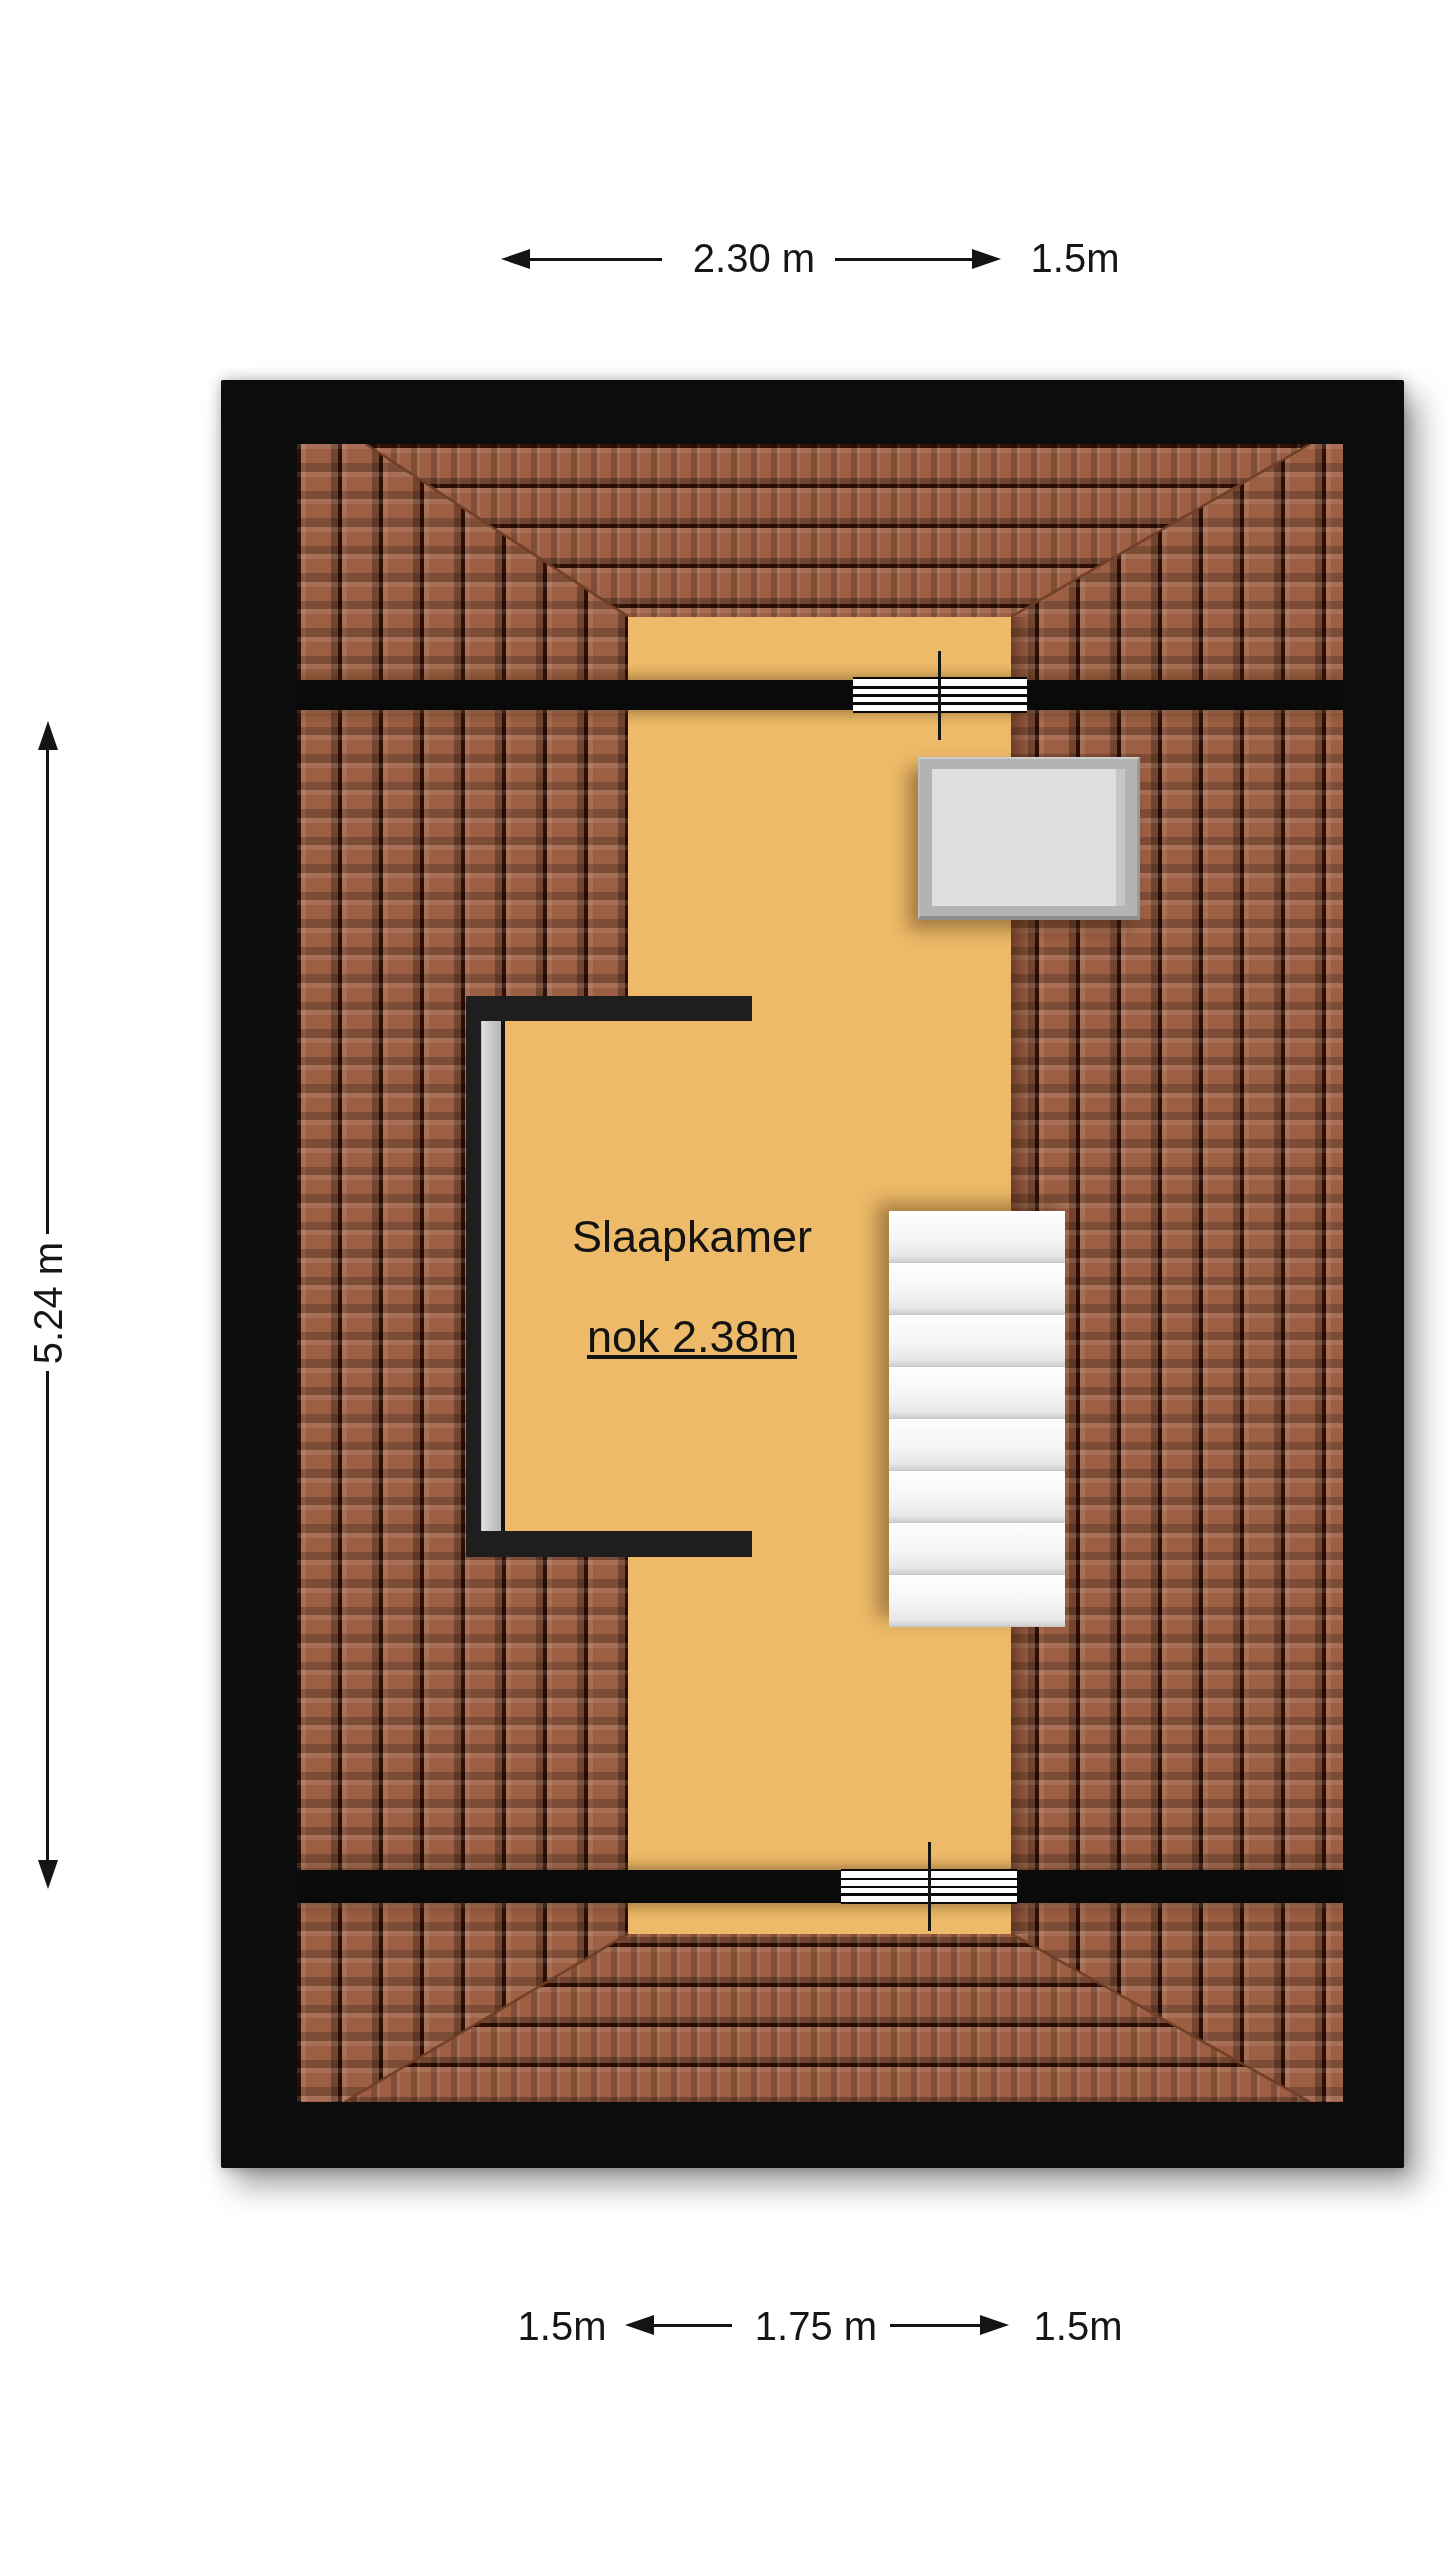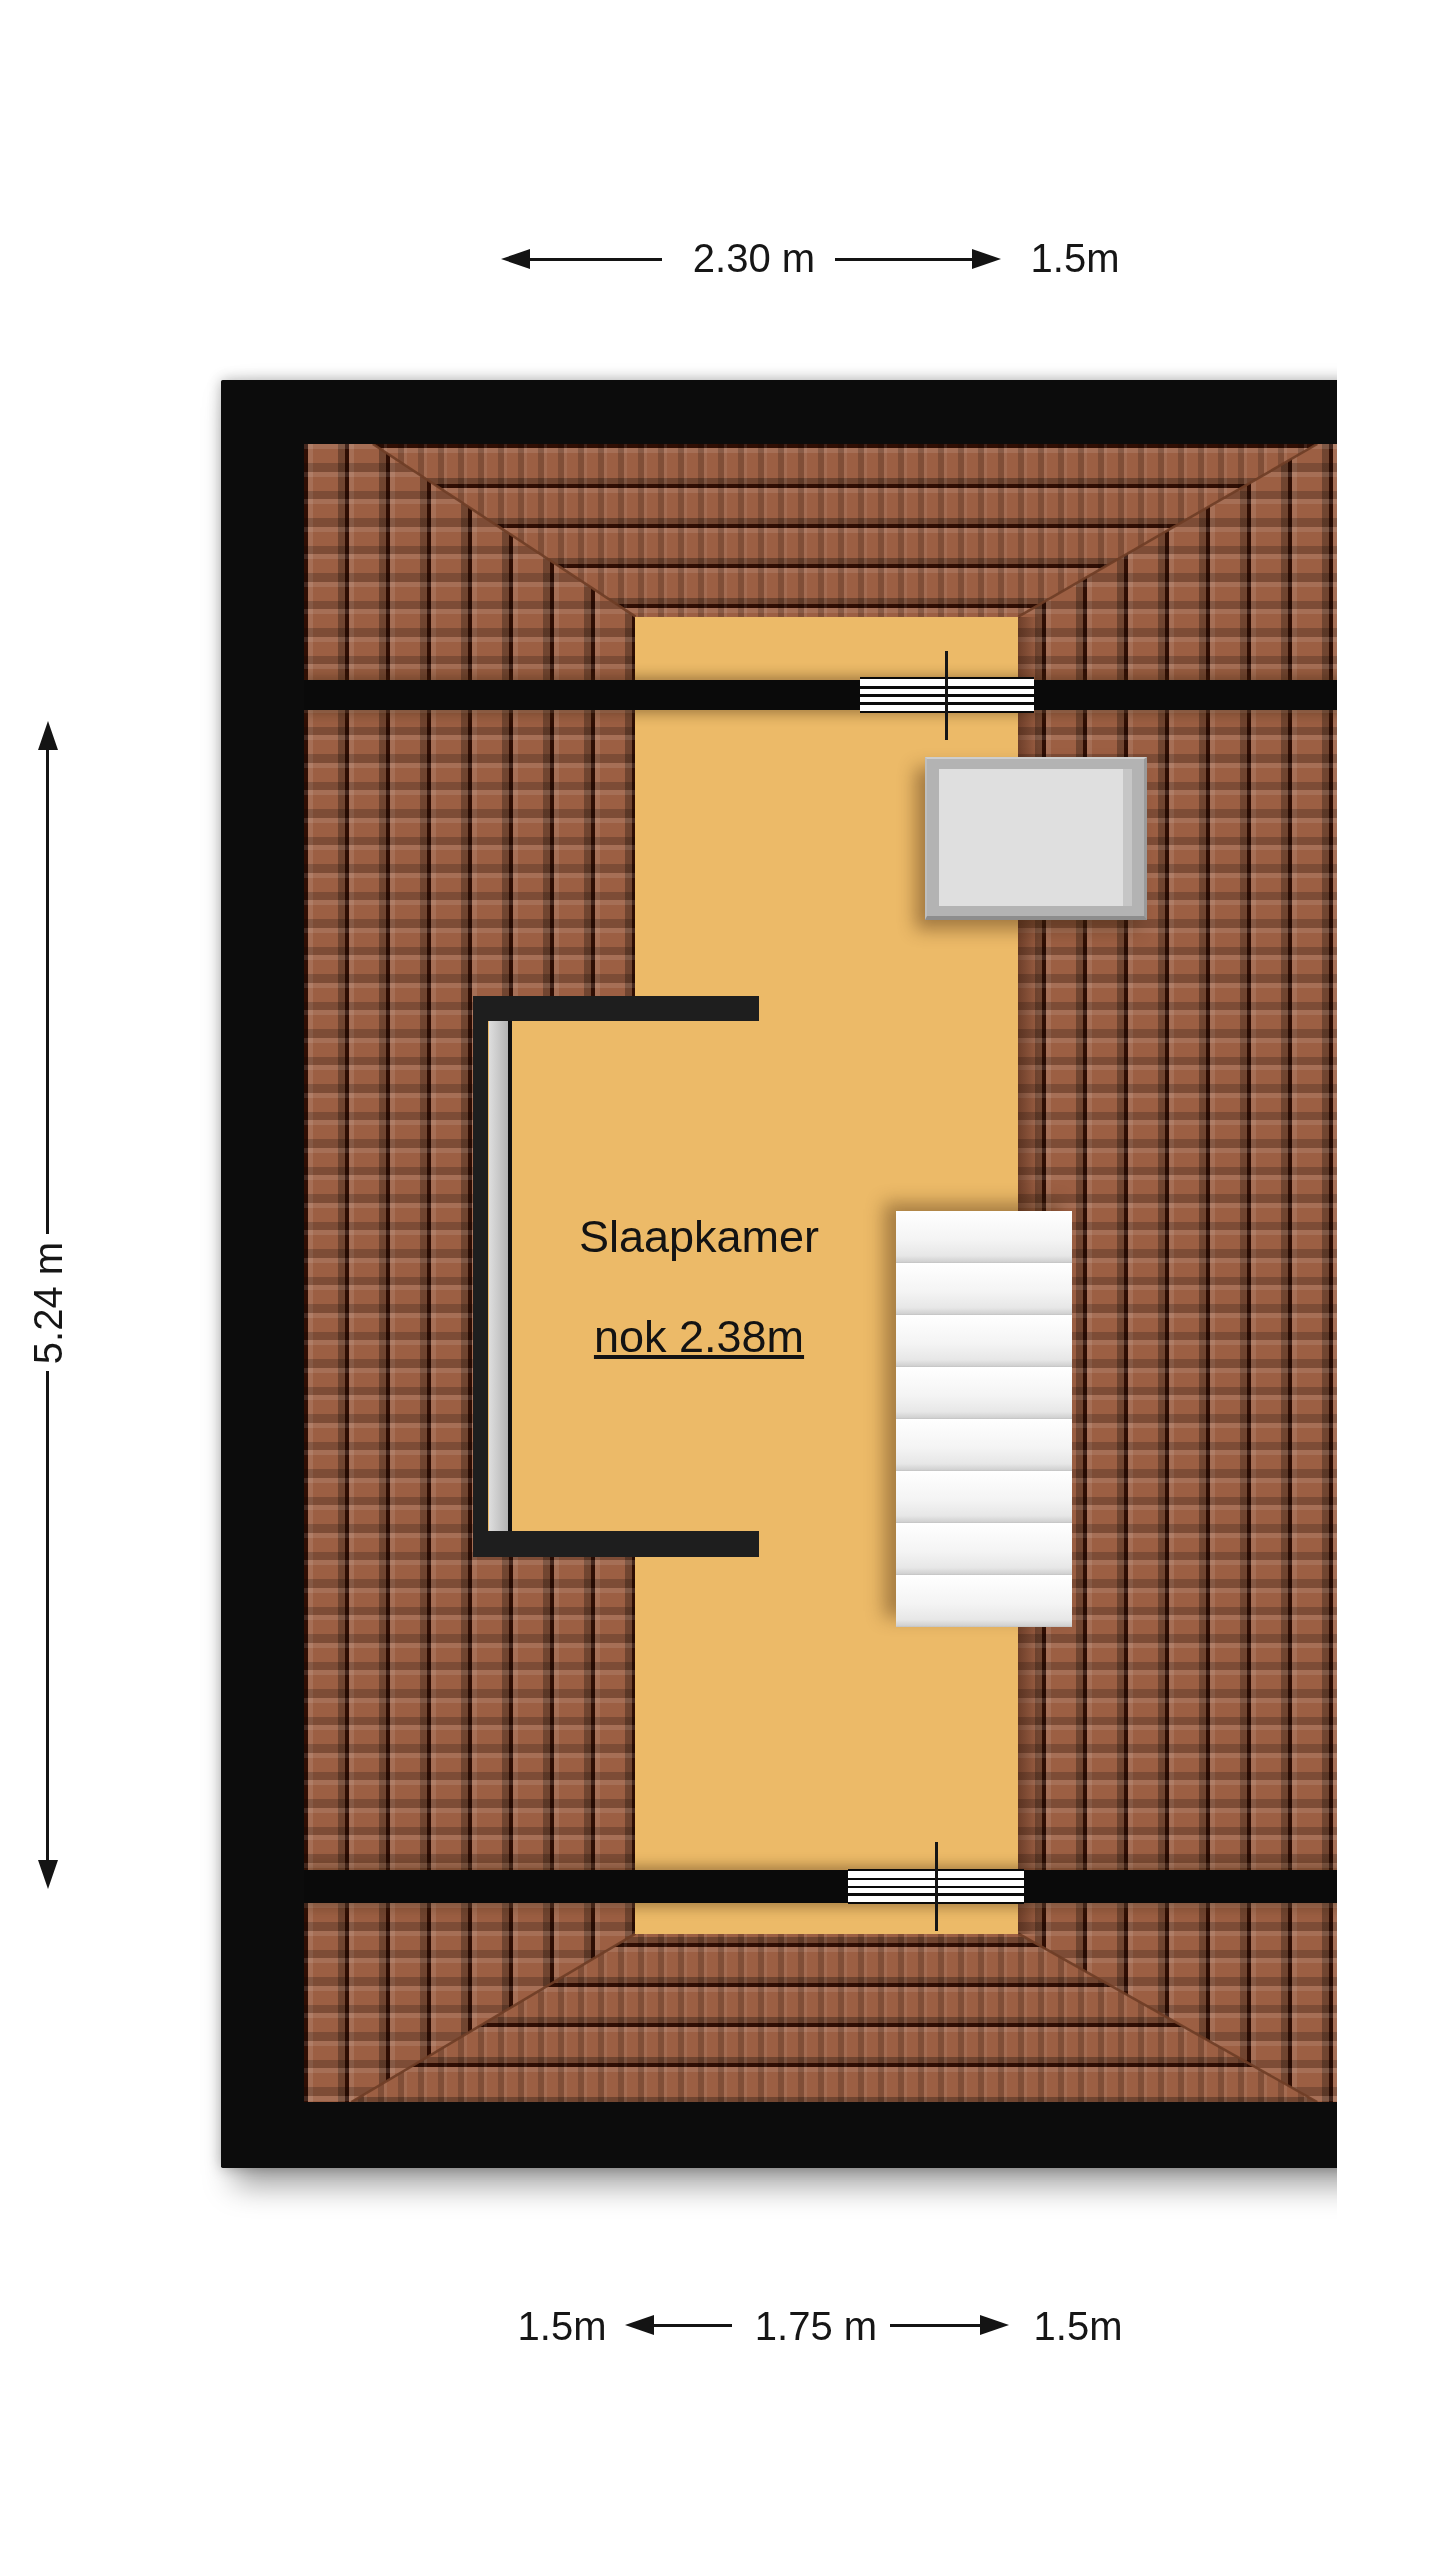--- a/index.html
+++ b/index.html
@@ -2,21 +2,21 @@
 <html style="--floor: #ecba68; --tile: #9c5f43; --tile-joint: #2f0e04; --wall: #0c0c0c; --partition: #1e1e1e; --lining: #c9c9c9; --step: #f2f2f2; --skylight-frame: #b3b3b3; --skylight-pane: #dfdfdf; --text: #111111;font-size:13.7px"><head>
 <meta charset="utf-8">
 <style>
   :root{
     --floor:#ecba68; --tile:#9c5f43; --tile-joint:#2f0e04; --wall:#0c0c0c;
     --partition:#1e1e1e; --lining:#c9c9c9; --step:#f2f2f2;
     --skylight-frame:#b3b3b3; --skylight-pane:#dfdfdf; --text:#111111;
   }
   html,body{margin:0;padding:0;background:#fff;}
   .canvas{
-    position:relative;width:1337px;height:2576px;background:#ffffff;overflow:hidden;
+    position:relative;width:1449px;height:2576px;background:#ffffff;overflow:hidden;
     font-family:"Liberation Sans", sans-serif;color:var(--text);
   }
   .abs{position:absolute;}
   
   .dimline{position:absolute;background:#141414;}
   .dimlabel{
     position:absolute;font-size:40px;color:#161616;white-space:nowrap;
     transform:translate(-50%,-50%);letter-spacing:0px;
   }
   .dimlabel.vert{transform:translate(-50%,-50%) rotate(-90deg);}
@@ -24,21 +24,21 @@
   .ah-left{border-top:10.3px solid transparent;border-bottom:10.3px solid transparent;border-right:29px solid #141414;}
   .ah-right{border-top:10.3px solid transparent;border-bottom:10.3px solid transparent;border-left:29px solid #141414;}
   .ah-up{border-left:10.3px solid transparent;border-right:10.3px solid transparent;border-bottom:29px solid #141414;}
   .ah-down{border-left:10.3px solid transparent;border-right:10.3px solid transparent;border-top:29px solid #141414;}
   
   .plan{
     position:absolute;left:221px;top:380px;width:1183px;height:1788px;
     background:var(--wall);border-radius:1.7px;
     box-shadow:0 0 13.7px rgba(0,0,0,.28), 13.7px 17px 31px rgba(0,0,0,.38);
   }
-  .roof-inner{position:absolute;left:83px;top:64px;width:1046px;height:1658px;overflow:hidden;background:var(--tile);}
+  .roof-inner{position:absolute;left:76px;top:64px;width:1046px;height:1658px;overflow:hidden;background:var(--tile);}
   .tiles-v{
     background-color:var(--tile);
     background-image:
       repeating-linear-gradient(180deg, rgba(255,255,255,.10) 0 5.2px, rgba(0,0,0,0) 5.2px 19px, rgba(0,0,0,.20) 19px 27.5px),
       repeating-linear-gradient(90deg, var(--tile-joint) 0 4.3px, rgba(255,255,255,.10) 4.3px 8.6px, rgba(0,0,0,0) 8.6px 34px, rgba(0,0,0,.28) 34px 41px);
   }
   .tiles-h{
     background-color:var(--tile);
     background-image:
       repeating-linear-gradient(90deg, rgba(255,255,255,.08) 0 3.4px, rgba(0,0,0,0) 3.4px 13.7px, rgba(0,0,0,.18) 13.7px 20px),

